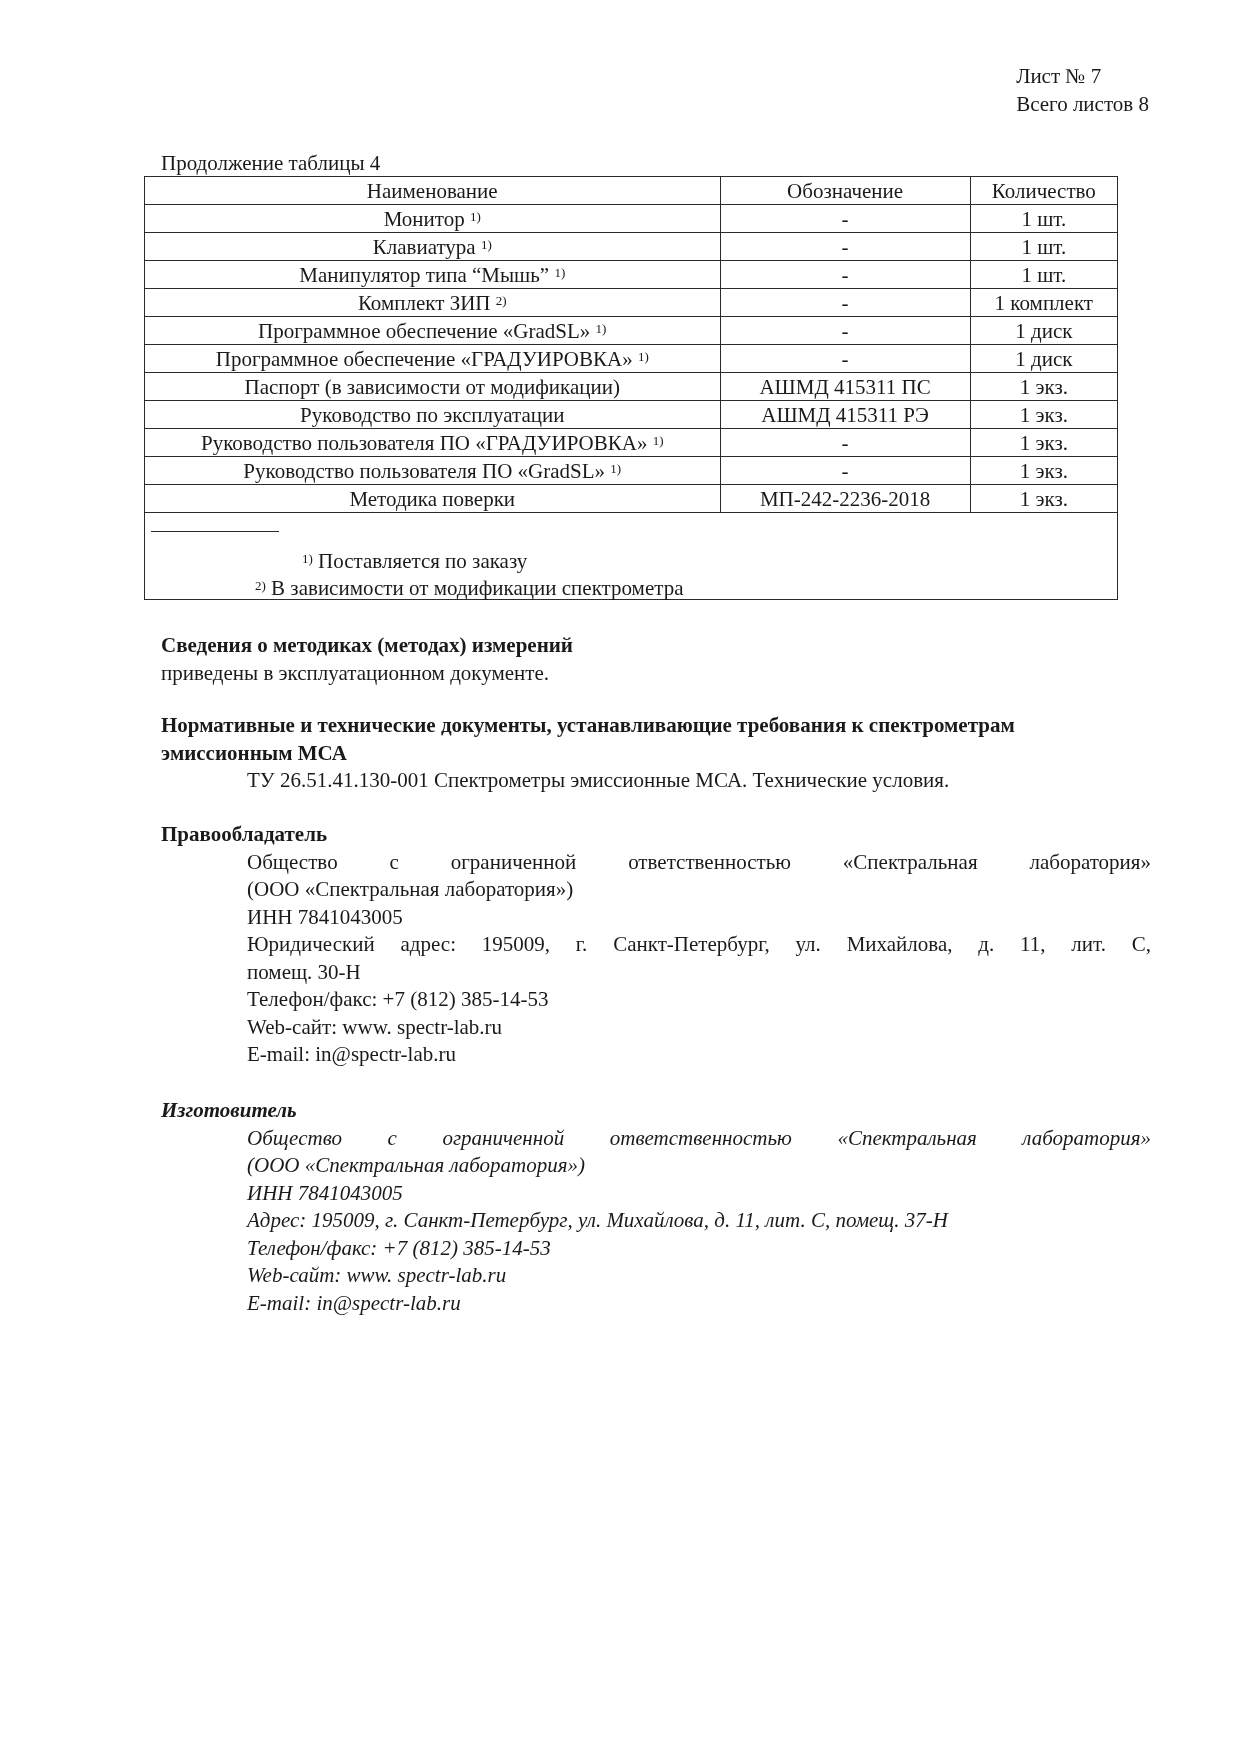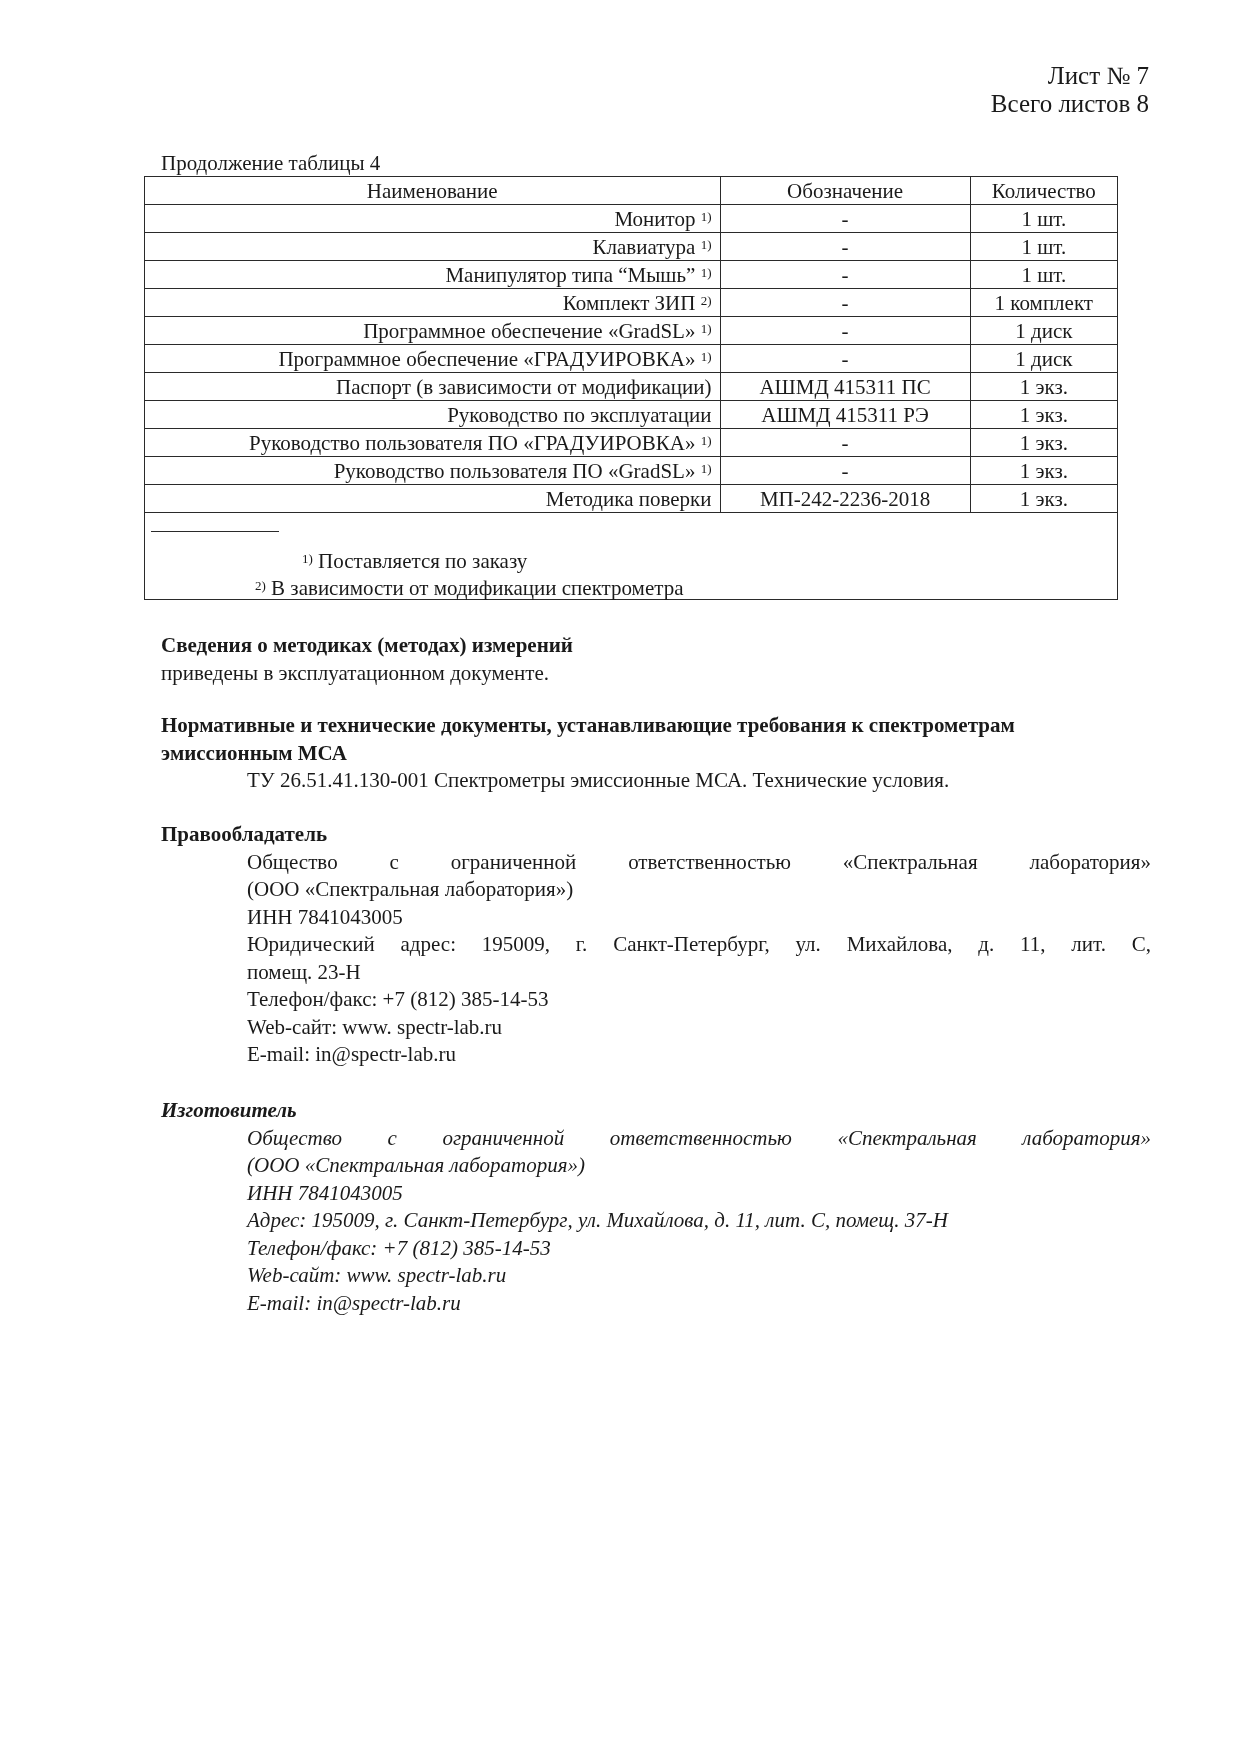--- a/index.html
+++ b/index.html
@@ -2,36 +2,36 @@
 <html><head>
   <meta charset="utf-8">
   <style>
     html, body { margin: 0; padding: 0; background: #ffffff; }
     body {
       width: 1239px; height: 1752px; position: relative; overflow: hidden;
       font-family: "Liberation Serif", "DejaVu Serif", serif;
       color: #1a1a1a;
     }
     .page-header {
-      position: absolute; right: 90px; top: 62px; text-align: right;
-      font-size: 25px; line-height: 28px;
+      position: absolute; right: 90px; top: 62px; text-align: left;
+      font-size: 21px; line-height: 28px;
     }
     .table-caption {
       position: absolute; left: 161px; top: 150px; font-size: 21px; line-height: 26px; text-align: center;
     }
     table.spec {
       position: absolute; left: 144px; top: 176px; width: 974px;
       border-collapse: collapse; font-size: 21px;
     }
     table.spec td, table.spec th {
       border: 1.5px solid #2a2a2a; padding: 0 8px; height: 27px; line-height: 26px;
       font-weight: normal; vertical-align: bottom;
     }
     table.spec th { text-align: center; }
-    table.spec td.name { text-align: right; }
+    table.spec td.name { text-align: center; }
     table.spec td.code, table.spec td.qty { text-align: center; }
     col.c1 { width: 585px; } col.c2 { width: 253px; } col.c3 { width: 148px; }
     sup { font-size: 13px; vertical-align: top; position: relative; top: -2px; }
     td.notes { height: 86px !important; vertical-align: top !important; padding: 0 !important; position: relative; }
     .notes-rule { position: absolute; left: 6px; top: 18px; width: 128px; border-top: 1.2px solid #2a2a2a; }
     .note { position: absolute; left: 110px; font-size: 21px; line-height: 26px; }
     .note-1 { top: 35px; margin-left: 47px; } .note-2 { top: 62px; }
     .section { position: absolute; left: 161px; width: 990px; font-size: 21px; line-height: 27.5px; }
     .section .heading { font-weight: bold; }
     .indent { padding-left: 86px; }
@@ -147,21 +147,21 @@
   <div class="heading">Нормативные и технические документы, устанавливающие требования к спектрометрам эмиссионным МСА</div>
   <div class="indent">ТУ 26.51.41.130-001 Спектрометры эмиссионные МСА. Технические условия.</div>
 </div>
 
 <div class="section s3">
   <div class="heading">Правообладатель</div>
   <div class="indent justify">Общество с ограниченной ответственностью «Спектральная лаборатория»</div>
   <div class="indent">(ООО «Спектральная лаборатория»)</div>
   <div class="indent">ИНН 7841043005</div>
   <div class="indent justify">Юридический адрес: 195009, г. Санкт-Петербург, ул. Михайлова, д. 11, лит. С,</div>
-  <div class="indent">помещ. 23-Н</div>
+  <div class="indent">помещ. 30-Н</div>
   <div class="indent">Телефон/факс: +7 (812) 385-14-53</div>
   <div class="indent">Web-сайт: www. spectr-lab.ru</div>
   <div class="indent">E-mail: in@spectr-lab.ru</div>
 </div>
 
 <div class="section s4">
   <div class="heading">Изготовитель</div>
   <div class="indent justify">Общество с ограниченной ответственностью «Спектральная лаборатория»</div>
   <div class="indent">(ООО «Спектральная лаборатория»)</div>
   <div class="indent">ИНН 7841043005</div>

